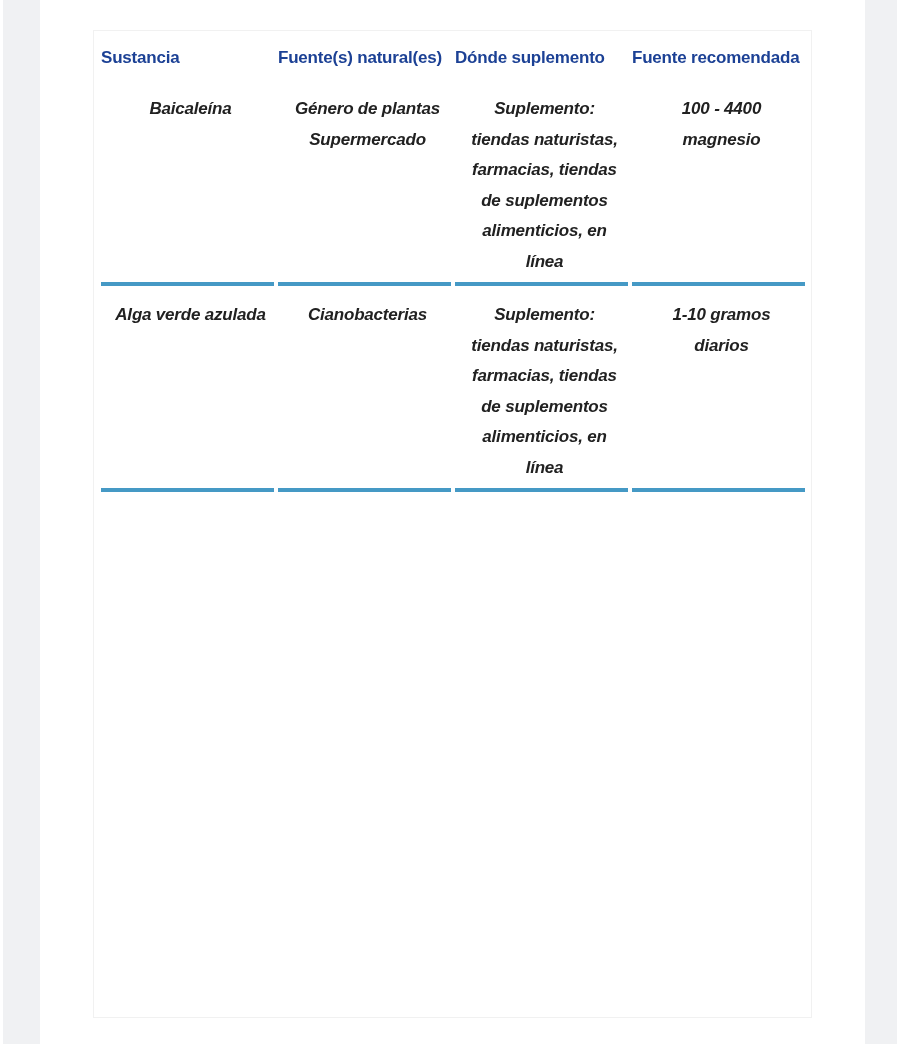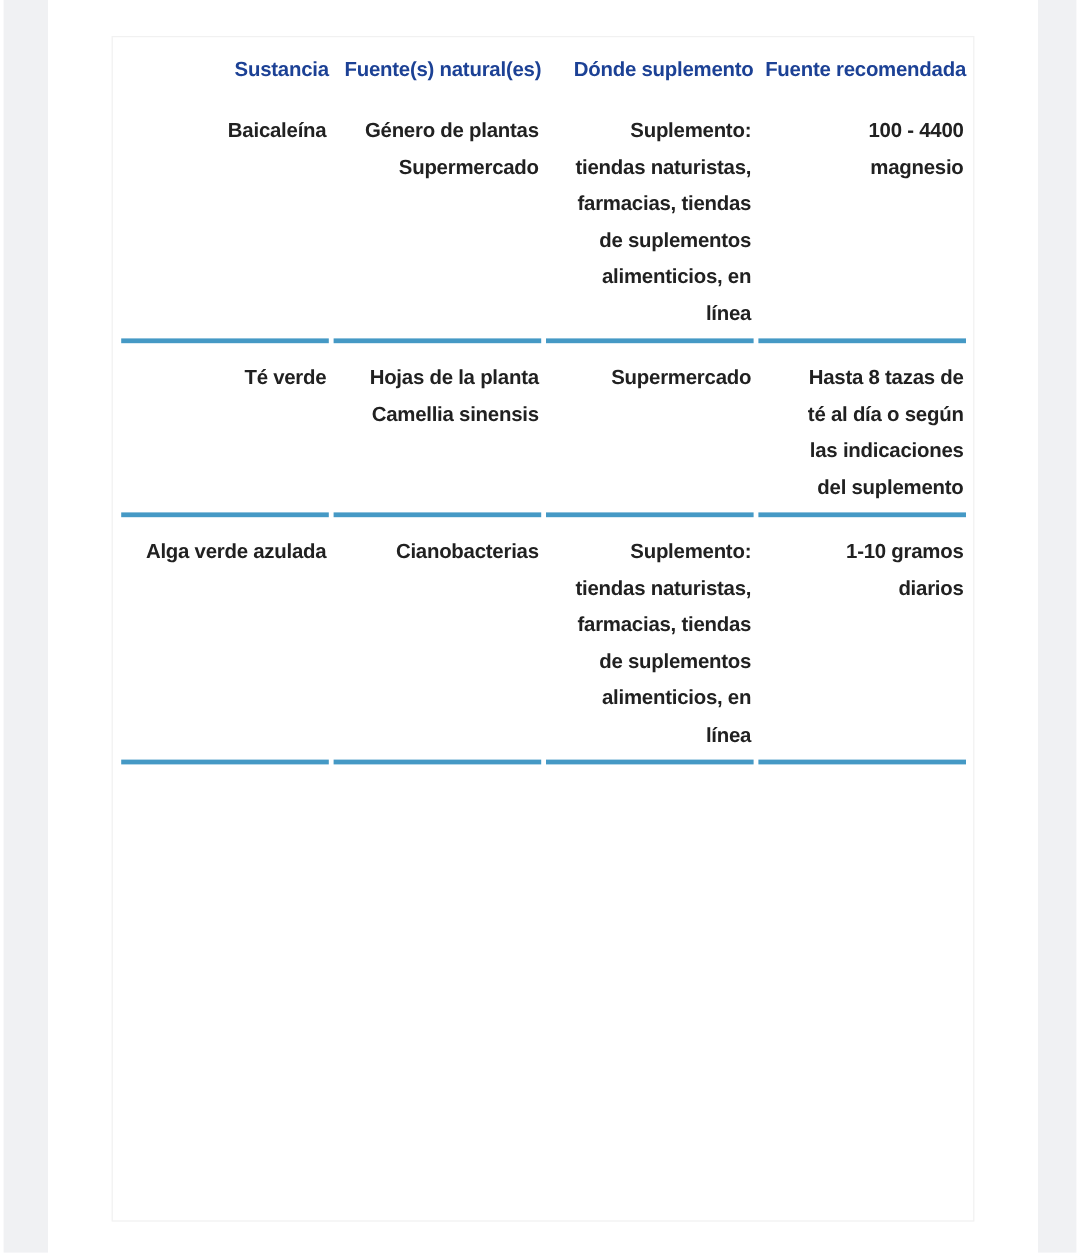--- a/index.html
+++ b/index.html
@@ -41,39 +41,40 @@
     top: 9px;
     width: 712px;
     table-layout: fixed;
     border-collapse: separate;
     border-spacing: 4px 0;
   }
   table.supp th {
     font-size: 17px;
     font-weight: 700;
     color: #1c4195;
-    text-align: right;
+    text-align: left;
     vertical-align: top;
     padding: 8px 0 12px 0;
     line-height: 20px;
     white-space: nowrap;
     letter-spacing: -0.2px;
   }
   table.supp td {
     font-size: 17px;
     font-weight: 700;
     color: #212121;
     vertical-align: top;
-    text-align: right;
+    text-align: center;
     padding: 14px 2px 5px 8px;
     line-height: 30.5px;
     letter-spacing: -0.2px;
     white-space: pre-line;
     border-bottom: 4px solid #4599c5;
     overflow: hidden;
+    font-style: italic;
   }
 </style>
 </head>
 <body>
 
 <div class="page">
   <div class="gray-band left"></div>
   <div class="gray-band right"></div>
 
   <div class="card">
@@ -94,30 +95,20 @@
           <td>Suplemento:
 tiendas naturistas,
 farmacias, tiendas
 de suplementos
 alimenticios, en
 línea</td>
           <td>100 - 4400
 magnesio</td>
         </tr>
         <tr>
-          <td>Té verde</td>
-          <td>Hojas de la planta
-Camellia sinensis</td>
-          <td>Supermercado</td>
-          <td>Hasta 8 tazas de
-té al día o según
-las indicaciones
-del suplemento</td>
-        </tr>
-        <tr>
           <td>Alga verde azulada</td>
           <td>Cianobacterias</td>
           <td>Suplemento:
 tiendas naturistas,
 farmacias, tiendas
 de suplementos
 alimenticios, en
 línea</td>
           <td>1-10 gramos
 diarios</td>

